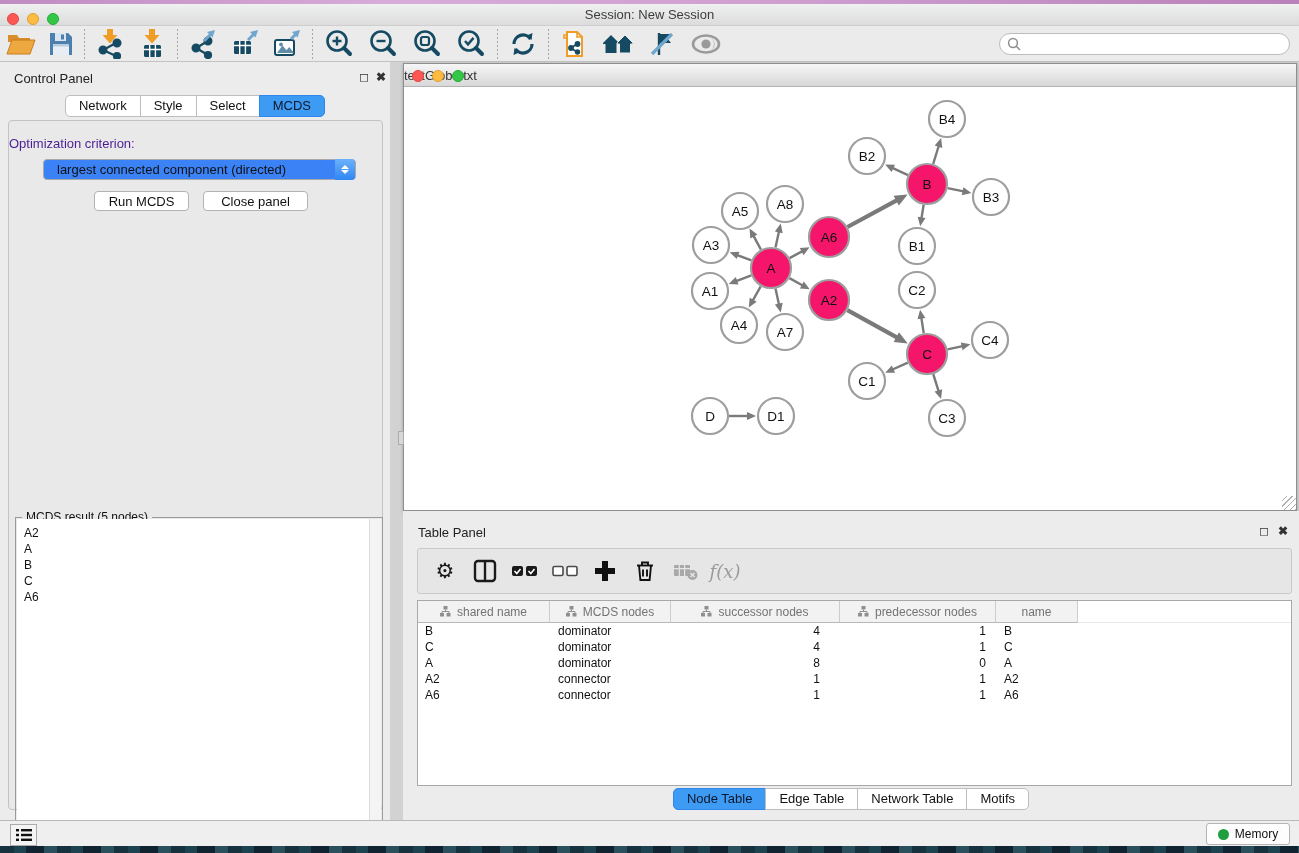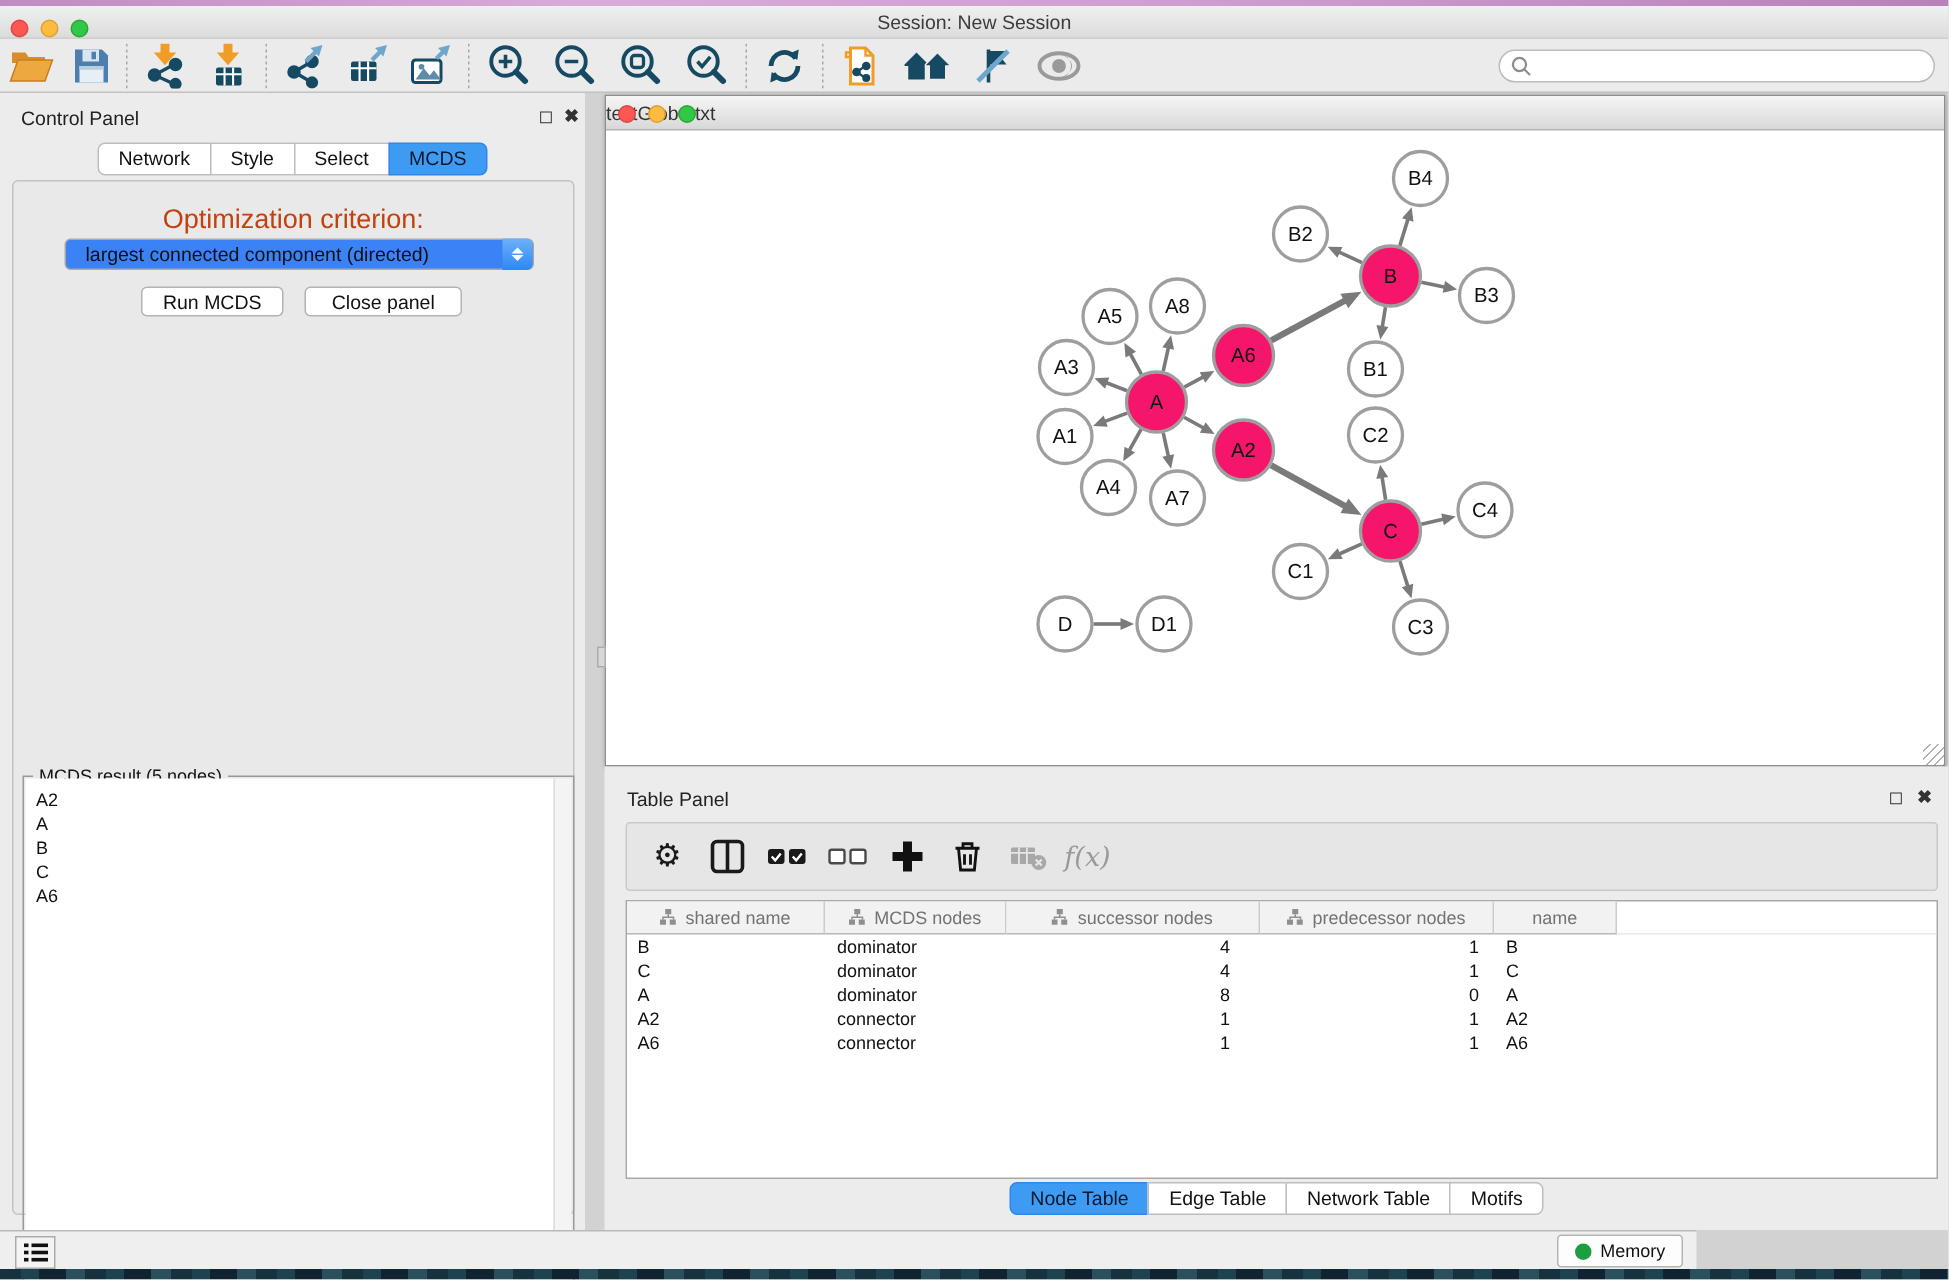--- a/index.html
+++ b/index.html
@@ -45,22 +45,22 @@
   .win-mini { position:absolute; top:8px; font-size:12px; color:#333; cursor:default; line-height:14px; }
   .win-close { font-weight:bold; }
   #cp-tabs { position:absolute; left:0; top:33px; width:390px; display:flex; justify-content:center; }
   .seg-tab { background:#fff; border:1px solid #bdbdbd; margin-left:-1px; padding:2px 13px 3px;
     font-size:13px; color:#111; }
   .seg-tab:first-child { border-radius:5px 0 0 5px; margin-left:0; }
   .seg-tab:last-child { border-radius:0 5px 5px 0; }
   .seg-tab.active { background:#3e9bf4; border-color:#2f86ec; color:#0f172a; }
   #cp-body { position:absolute; left:8px; top:58px; width:375px; height:690px;
     background:#e9e9e9; border:1px solid #c3c3c3; border-radius:4px; }
-  #opt-label { position:absolute; left:0; top:15px; width:100%; text-align:center;
-    font-size:18px; color:#c2410c; }
+  #opt-label { position:absolute; left:0; top:15px; width:100%; text-align:left;
+    font-size:13px; color:#4c1d95; }
   #criterion-select { position:absolute; left:34px; top:38px; width:313px; height:21px;
     background:#3b82f6; border:1px solid #a9a9a9; border-radius:4px;
     display:flex; align-items:center; }
   #criterion-value { font-size:13px; color:#111; padding-left:13px; white-space:nowrap; }
   #criterion-stepper { position:absolute; right:0; top:-1px; width:20px; height:21px;
     background:linear-gradient(#6db1f9,#2e87f4); border-radius:0 4px 4px 0;
     display:flex; flex-direction:column; align-items:center; justify-content:center; gap:1px; }
   .chev { width:0; height:0; border-left:4px solid transparent; border-right:4px solid transparent; }
   .chev.up { border-bottom:4px solid #fff; }
   .chev.down { border-top:4px solid #fff; }
@@ -106,21 +106,21 @@
   #tp-head { display:flex; height:22px; }
   .th { background:#f2f2f2; border-bottom:1px solid #b9b9b9; border-right:1px solid #cccccc;
     display:flex; align-items:center; justify-content:center; gap:6px;
     font-size:12px; color:#737373; }
   .th-fill { flex:1; border-bottom:1px solid #e8e8e8; }
   .tr { display:flex; height:16px; align-items:center; }
   .td { font-size:12px; color:#111; white-space:nowrap; overflow:hidden; }
   #tp-tabs { position:absolute; left:0; top:277px; width:896px; display:flex; justify-content:center; }
 
   
-  #statusbar { left:0; top:820px; width:1131px; height:26px; background:#efefef;
+  #statusbar { left:0; top:820px; width:1299px; height:26px; background:#efefef;
     border-top:1px solid #b9b9b9; }
   #list-btn { position:absolute; left:10px; top:3px; width:27px; height:22px; background:#f4f4f4;
     border:1px solid #ababab; display:flex; align-items:center; justify-content:center; }
   #memory-btn { position:absolute; right:9px; top:2px; width:84px; height:22px; background:#fdfdfd;
     border:1px solid #b4b4b4; border-radius:3px; display:flex; align-items:center;
     justify-content:center; gap:6px; font-size:12px; color:#111; }
   #memory-dot { width:11px; height:11px; border-radius:50%; background:#1e9e3e; }
 
   svg text { font-family:"Liberation Sans", sans-serif; }
 </style>

